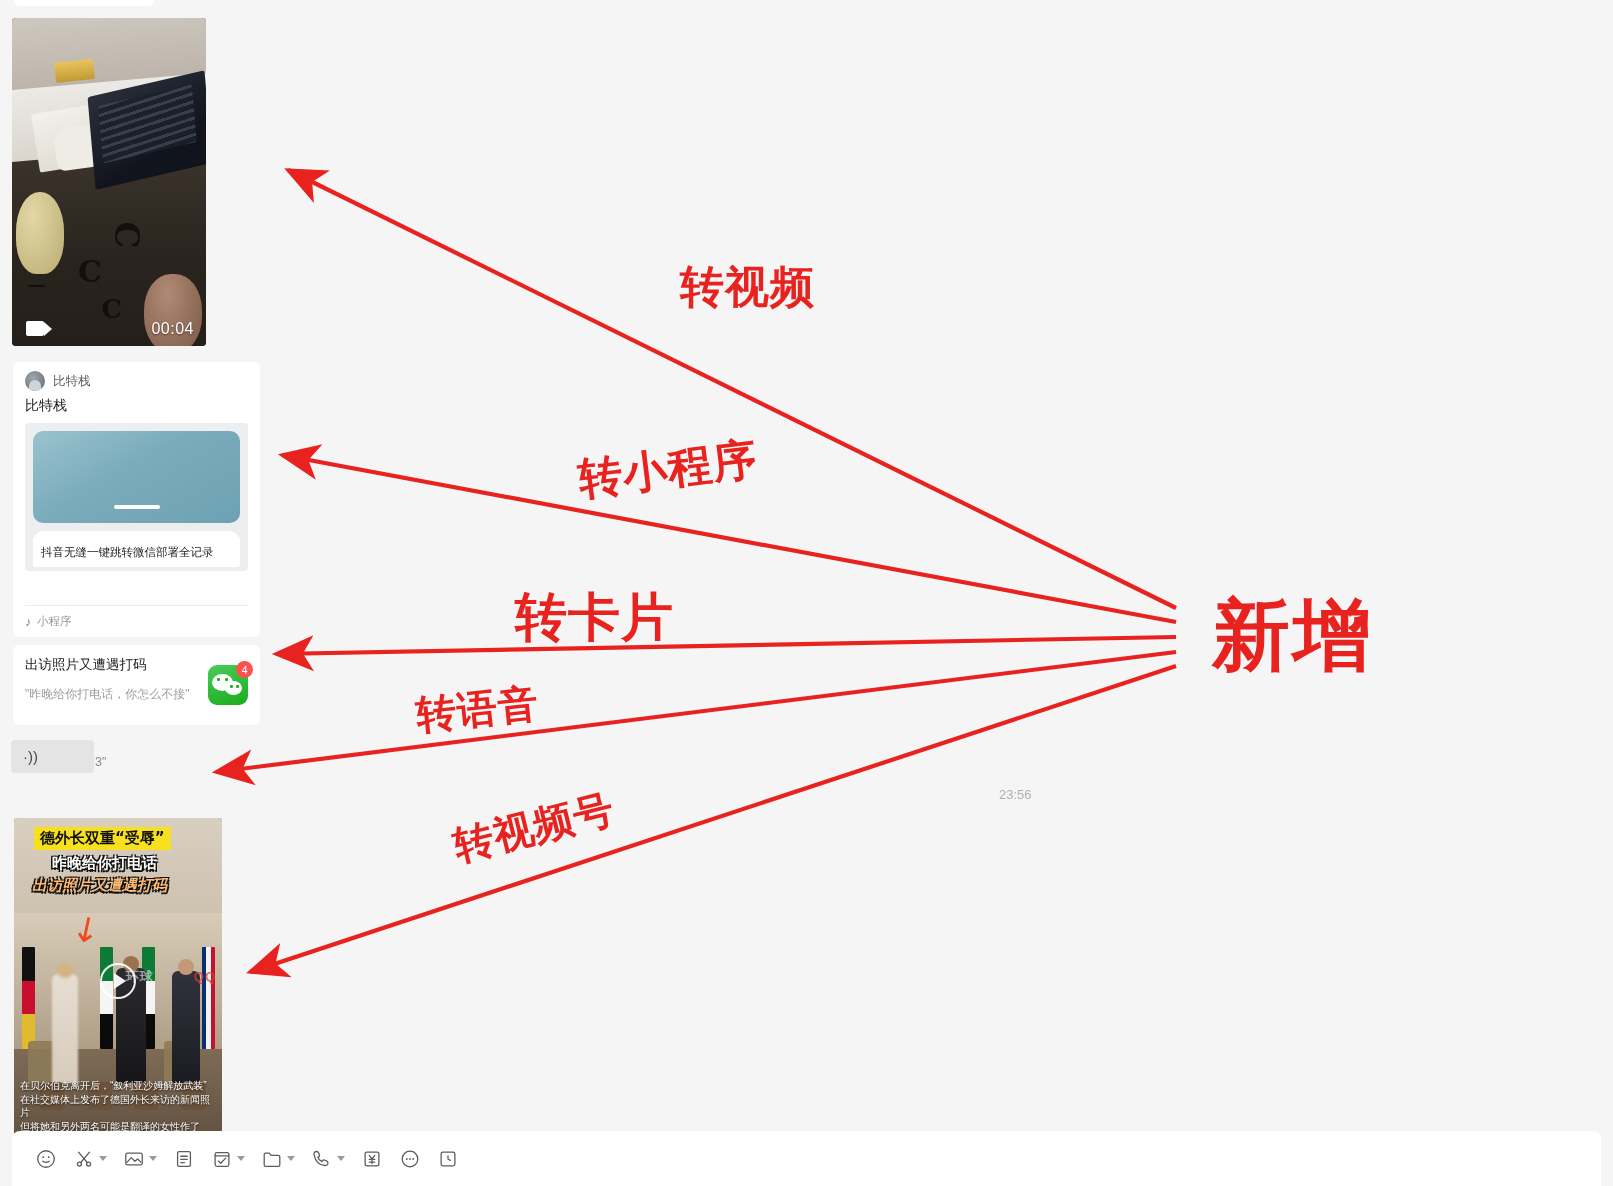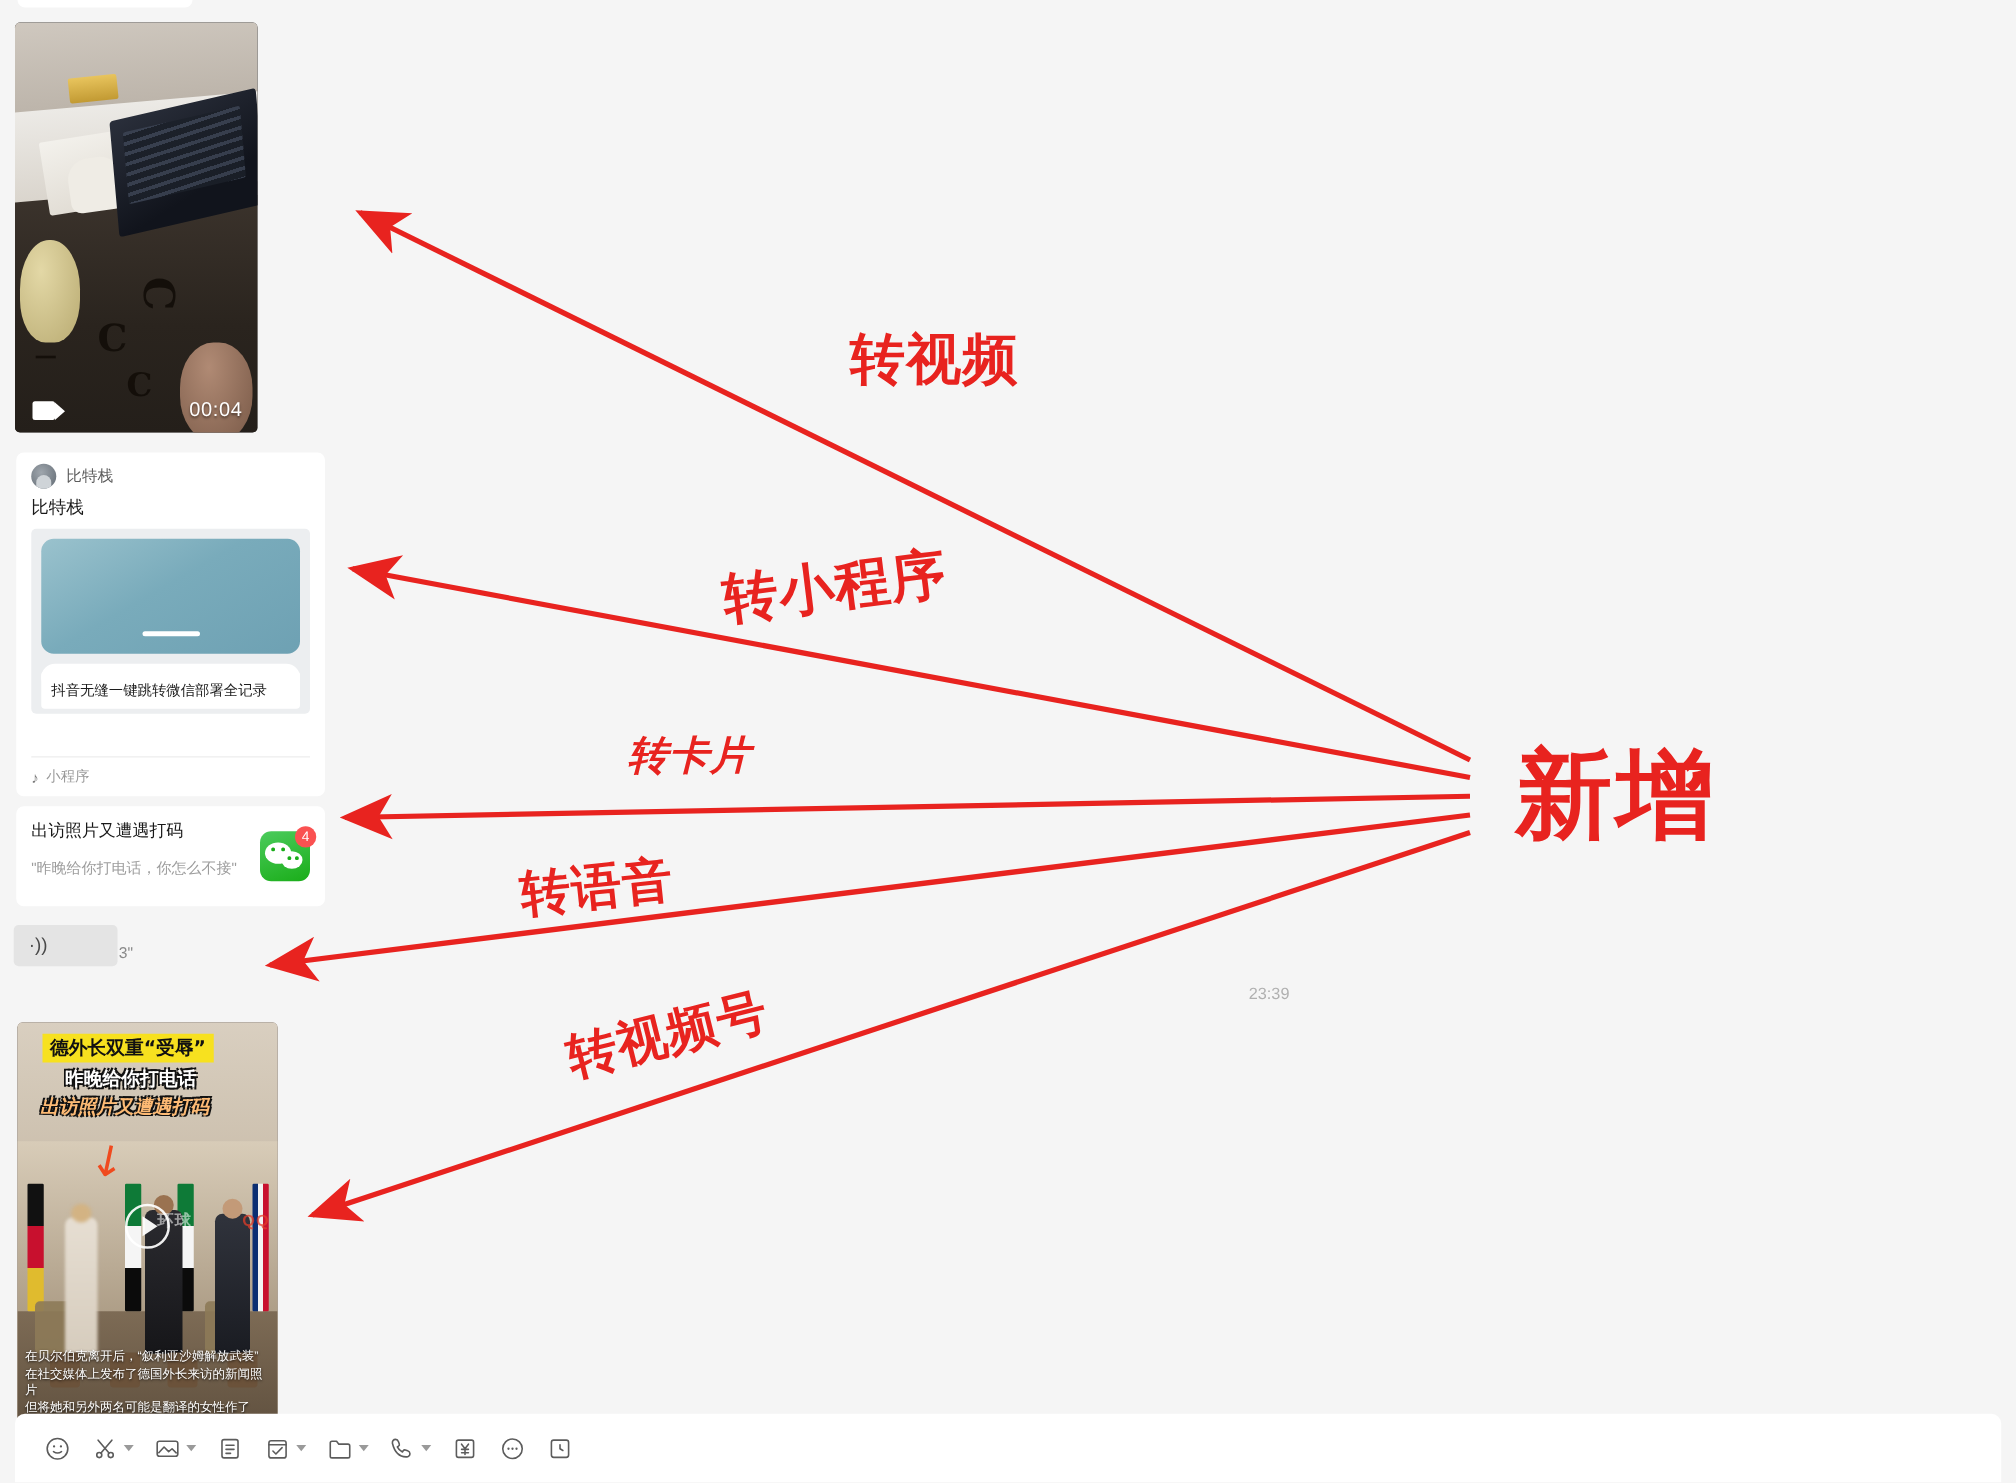--- a/index.html
+++ b/index.html
@@ -258,21 +258,21 @@
 
   
   .anno-svg { position: absolute; left: 0; top: 0; width: 1613px; height: 1186px; pointer-events: none; }
   .anno-label {
     position: absolute; color: #e8231f; font-weight: bold; white-space: nowrap;
     font-family: "DejaVu Sans", "Liberation Sans", sans-serif;
     letter-spacing: 1px;
   }
   .lbl-video   { left: 680px; top: 258px; font-size: 44px; }
   .lbl-mini    { left: 578px; top: 440px; font-size: 44px; transform: rotate(-7deg); }
-  .lbl-card    { left: 502px; top: 583px; font-size: 32px; font-style: italic; }
+  .lbl-card    { left: 515px; top: 583px; font-size: 52px; }
   .lbl-voice   { left: 416px; top: 682px; font-size: 40px; transform: rotate(-6deg); }
   .lbl-channel { left: 452px; top: 800px; font-size: 40px; transform: rotate(-14deg); }
   .lbl-new     { left: 1212px; top: 584px; font-size: 78px; letter-spacing: 3px; }
 
   
   .timestamp { position: absolute; left: 999px; top: 787px; font-size: 13px; color: #b0b0b0; }
 
   
   .toolbar {
     position: absolute; left: 12px; right: 12px; bottom: 0; height: 55px;
@@ -385,21 +385,21 @@
       <div>在社交媒体上发布了德国外长来访的新闻照片</div>
       <div>但将她和另外两名可能是翻译的女性作了</div>
     </div>
     <div class="ch-acct">
       <div class="ch-logo">环</div>
       <div class="ch-name">环球</div>
       <div class="ch-verify">✓</div>
     </div>
   </div>
 
-  <div class="timestamp">23:39</div>
+  <div class="timestamp">23:56</div>
 
   <svg class="anno-svg" viewBox="0 0 1613 1186">
     <defs>
       <marker id="ah" markerWidth="11" markerHeight="11" refX="9" refY="5.5" orient="auto" markerUnits="strokeWidth">
         <path d="M10,5.5 L0,1.2 L2.6,5.5 L0,9.8 Z" fill="#e8231f"></path>
       </marker>
     </defs>
     <g stroke="#e8231f" stroke-width="4.2" fill="none" marker-end="url(#ah)">
       <line x1="1176" y1="608" x2="288" y2="170"></line>
       <line x1="1176" y1="622" x2="282" y2="455"></line>

